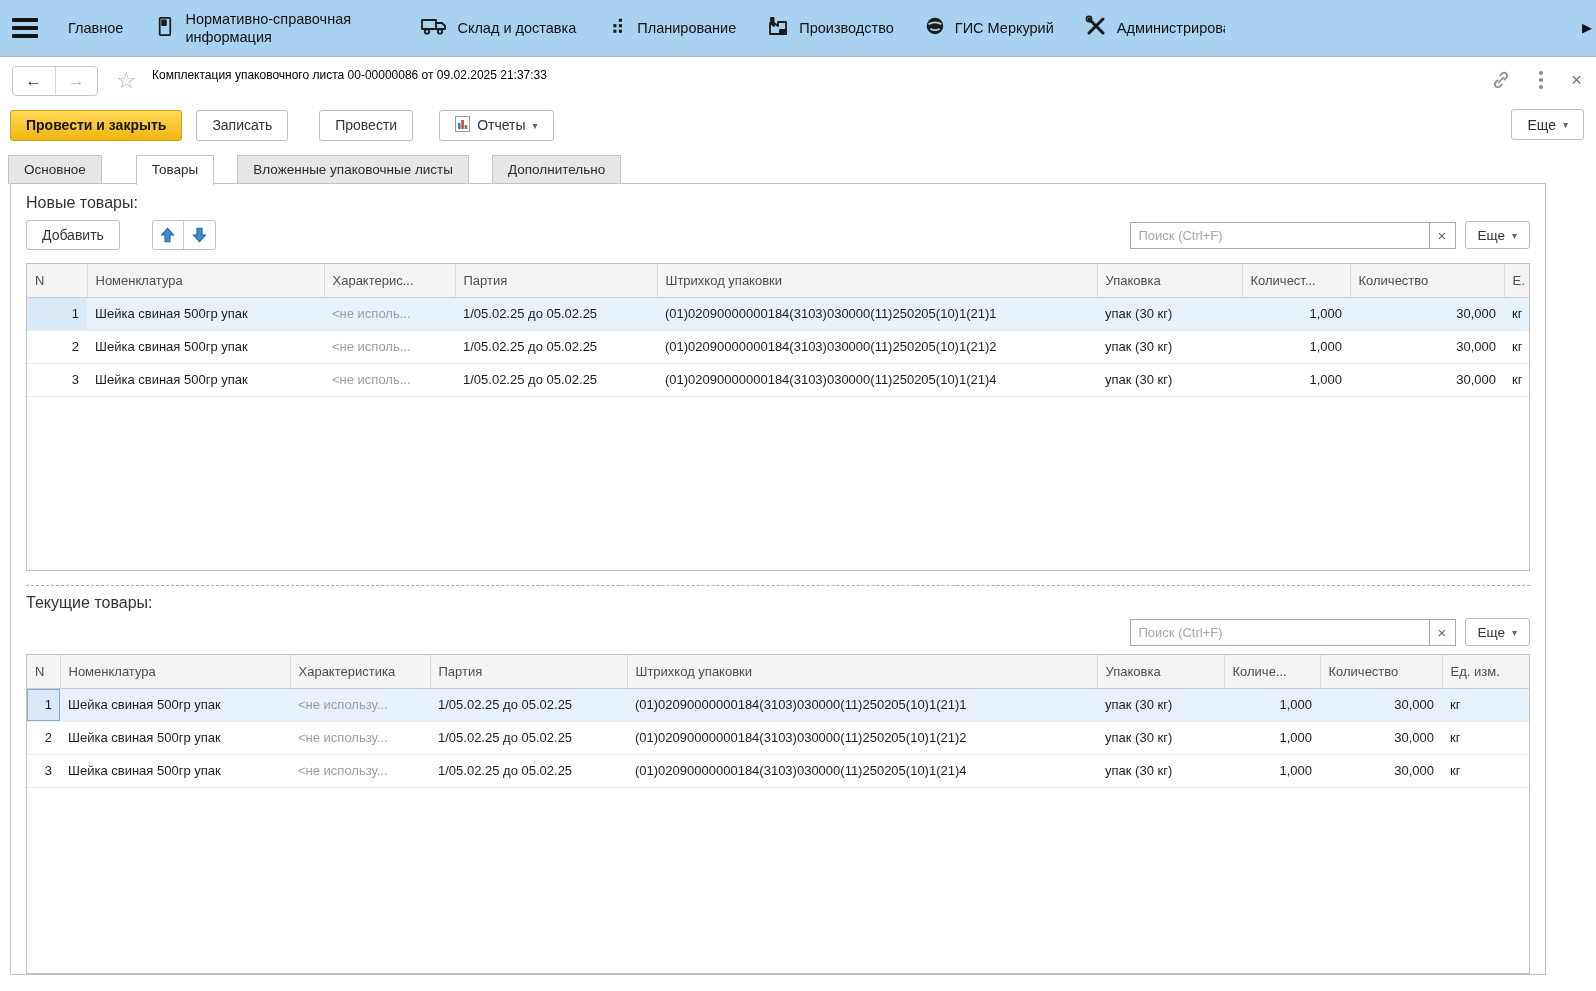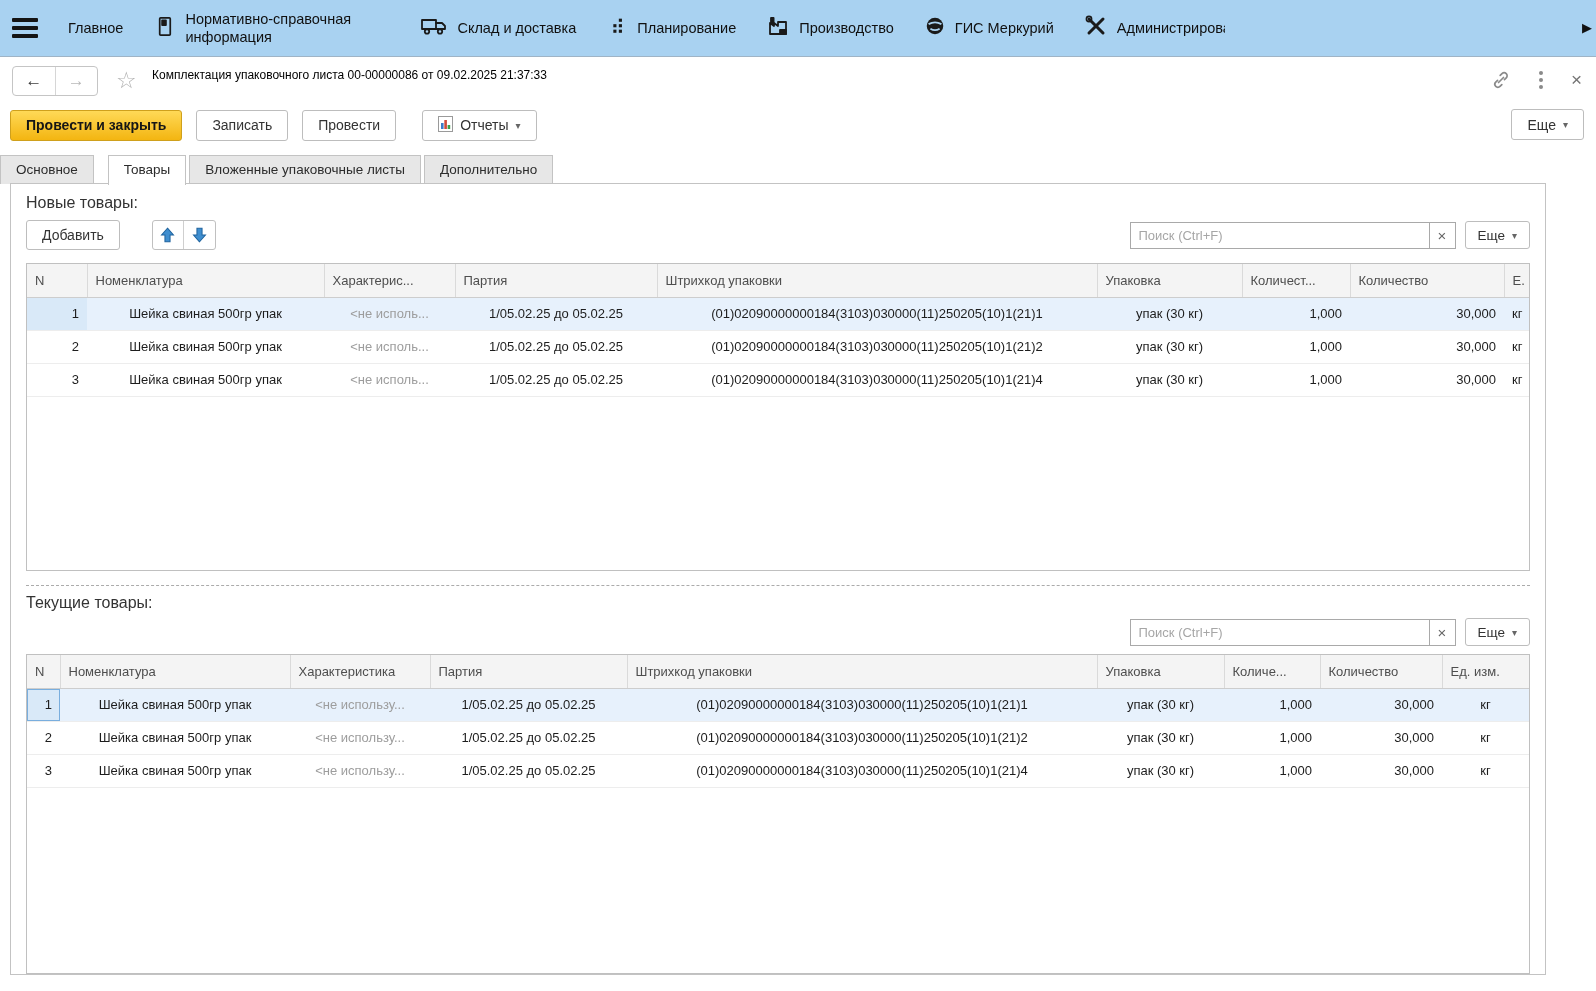--- a/index.html
+++ b/index.html
@@ -40,21 +40,21 @@
     display:flex; align-items:center; padding:0 10px; gap:14px; }
   .btn { height:31px; border:1px solid #bdbdbd; border-radius:3px; background:#fff;
     color:#333; font-size:14px; padding:0 15px; display:flex; align-items:center;
     gap:7px; cursor:pointer; white-space:nowrap; }
   .btn-primary { background:linear-gradient(180deg,#ffd957 0%,#f3b511 100%);
     border:1px solid #cfa01c; font-weight:bold; color:#161616; }
   .btn .caret { font-size:10px; color:#666; }
   .btn-more-top { position:absolute; right:12px; top:1px; }
 
   
-  .tabs { position:absolute; left:0; top:155px; display:flex; }
+  .tabs { position:absolute; left:8px; top:155px; display:flex;gap:20px; }
   .tab { border:1px solid #c3c3c3; border-bottom:none; background:#e7e7e7;
     padding:6px 15px 6px; font-size:13.5px; color:#2c2c2c; margin-right:3px;
     cursor:pointer; position:relative; }
   .tab.active { background:#fff; z-index:3; padding-bottom:8px; margin-bottom:-1px;margin-left:11px; }
 
   
   .panel { position:absolute; left:10px; top:183px; width:1536px; height:792px;
     background:#fff; border:1px solid #c3c3c3; border-top:1px solid #c3c3c3;
     padding:10px 15px 0 15px; z-index:1; }
   .section-label { font-size:16px; color:#333; }
@@ -76,21 +76,21 @@
   
   .gridbox { border:1px solid #c0c0c0; background:#fff; overflow:hidden; }
   .gridbox.t1 { margin-top:13px; height:308px; }
   .gridbox.t2 { margin-top:8px; height:320px; }
   table.grid { border-collapse:collapse; table-layout:fixed; width:100%; font-size:13px; }
   .grid th { text-align:left; font-weight:normal; color:#4e4e4e; background:#f4f4f4;
     border-right:1px solid #dadada; border-bottom:1px solid #cdcdcd;
     padding:0 8px; height:33px; white-space:nowrap; overflow:hidden; cursor:pointer; }
   .grid th:last-child { border-right:none; }
   .grid td { padding:0 8px; height:33px; border-bottom:1px solid #ededed;
-    white-space:nowrap; overflow:hidden; cursor:default;text-align:center; }
+    white-space:nowrap; overflow:hidden; cursor:default; }
   .grid .num { text-align:right; }
   .grid .muted { color:#9d9d9d; }
   .grid tbody tr:first-child td { background:#e7f1fc; }
   .t1 tbody tr:first-child td:first-child { background:#d9e9f8; }
   .t2 tbody tr:first-child td:first-child { background:#d9e9f8;
     box-shadow:inset 0 0 0 1px #79aede; }
 
   .dashed-sep { margin-top:14px; border-top:1px dashed #ababab; height:0; }
   .current-label { margin-top:8px; }
   .search-row2 { margin-top:6px; display:flex; justify-content:flex-end; align-items:center; }
@@ -195,21 +195,21 @@
         <i></i>
         <i></i>
       </span>
     <span class="win-icon close-x">×</span>
   </div>
 </div>
 
 <div class="toolbar">
   <button class="btn btn-primary">Провести и закрыть</button>
   <button class="btn">Записать</button>
-  <button class="btn" style="margin-left:0">Провести</button>
+  <button class="btn" style="margin-left:17px">Провести</button>
   <button class="btn" style="margin-left:12px">
     <span><svg width="15" height="16" viewBox="0 0 15 16">
           <rect x="0.5" y="0.5" width="14" height="15" fill="#fff" stroke="#9a9a9a"></rect>
           <rect x="3" y="7" width="2.6" height="6" fill="#3a7bc8"></rect>
           <rect x="6.3" y="4" width="2.6" height="9" fill="#d04a3a"></rect>
           <rect x="9.6" y="9" width="2.6" height="4" fill="#3fa04a"></rect>
         </svg></span>
     <span>Отчеты</span>
     <span class="caret">▾</span>
   </button>

